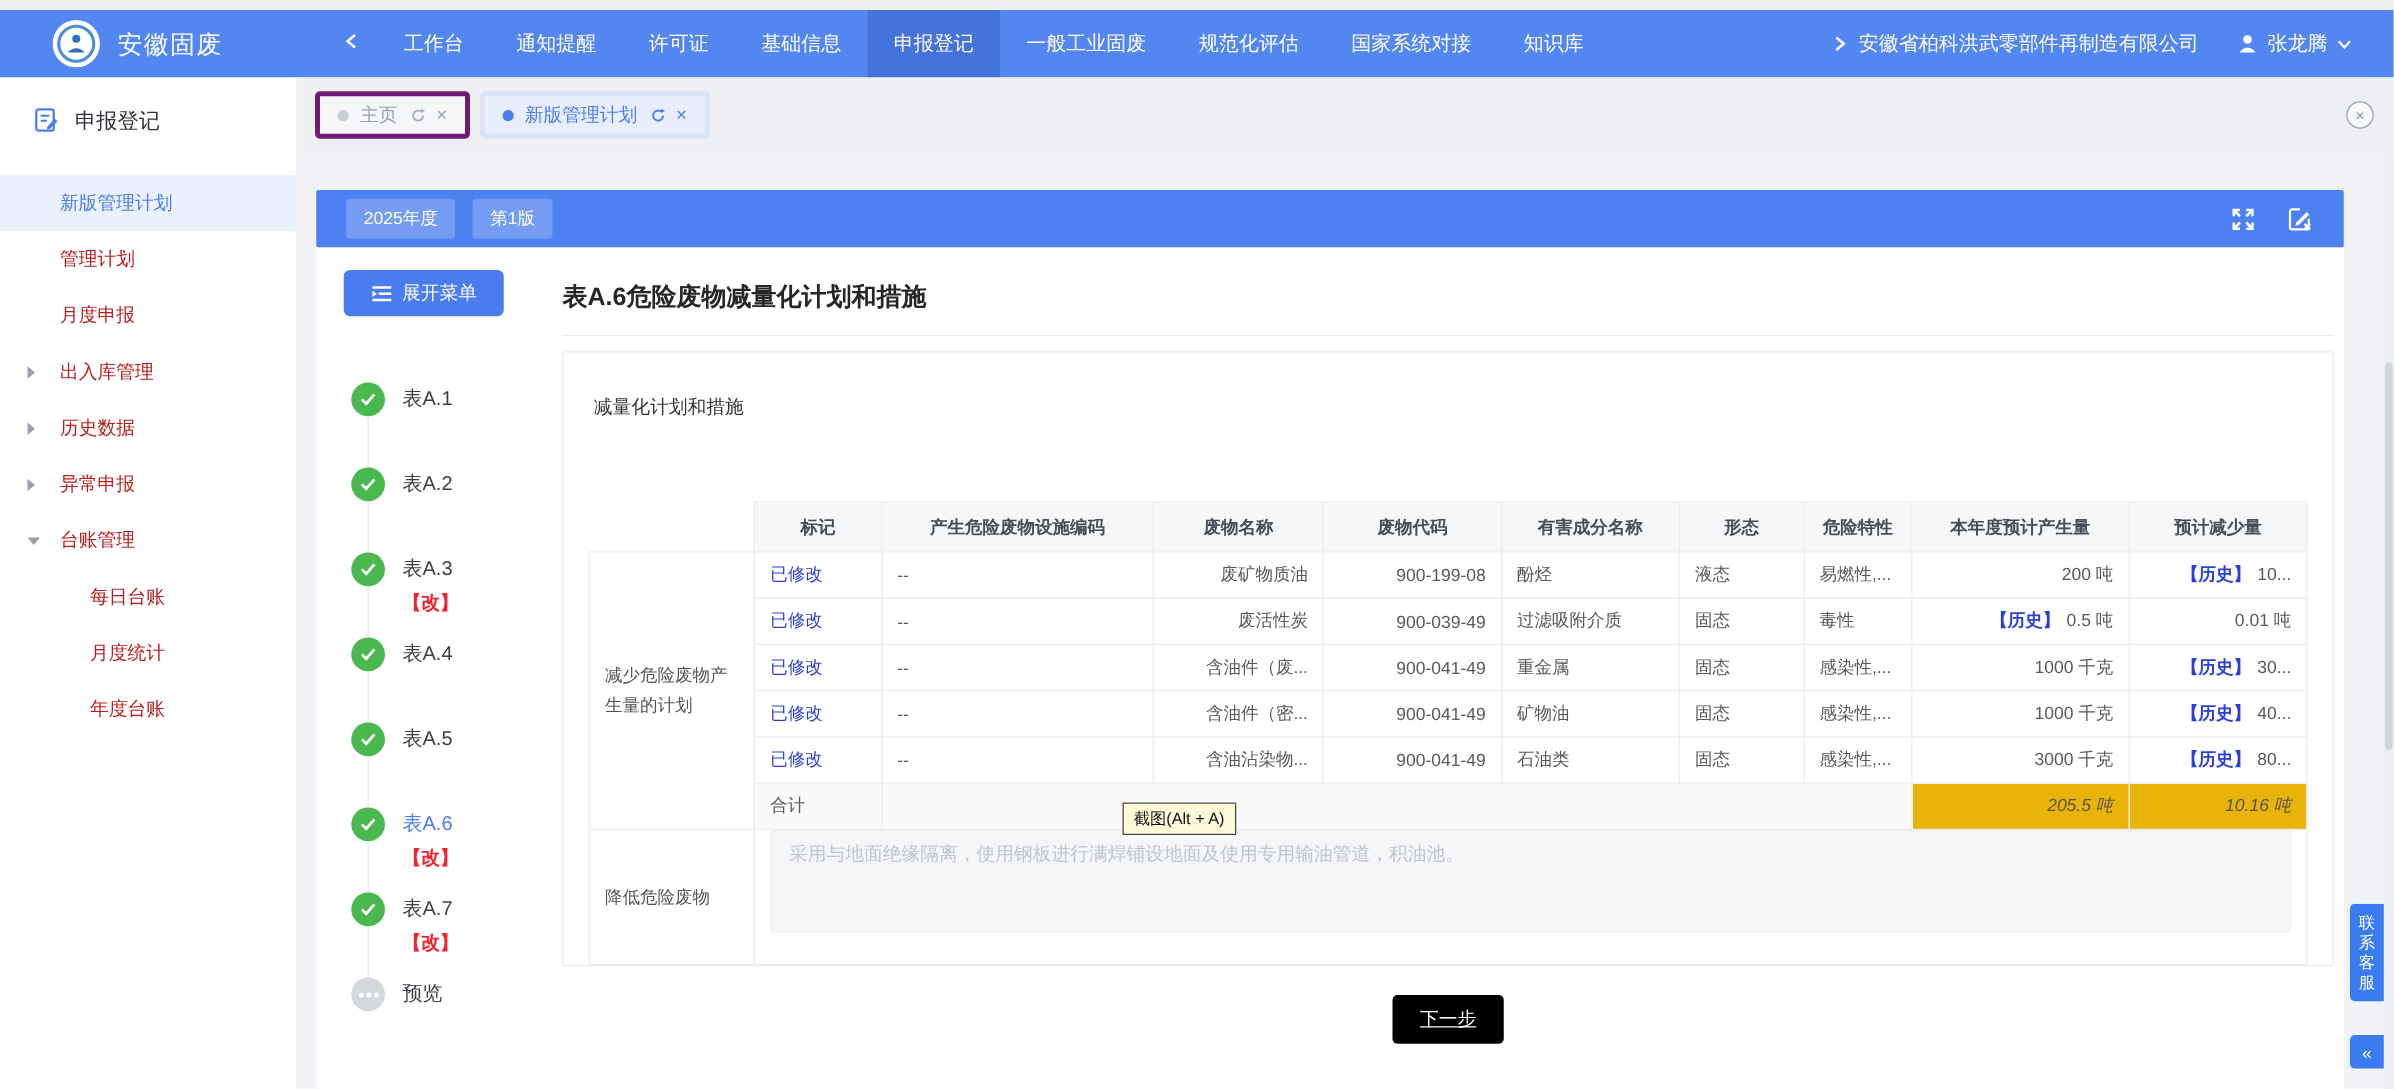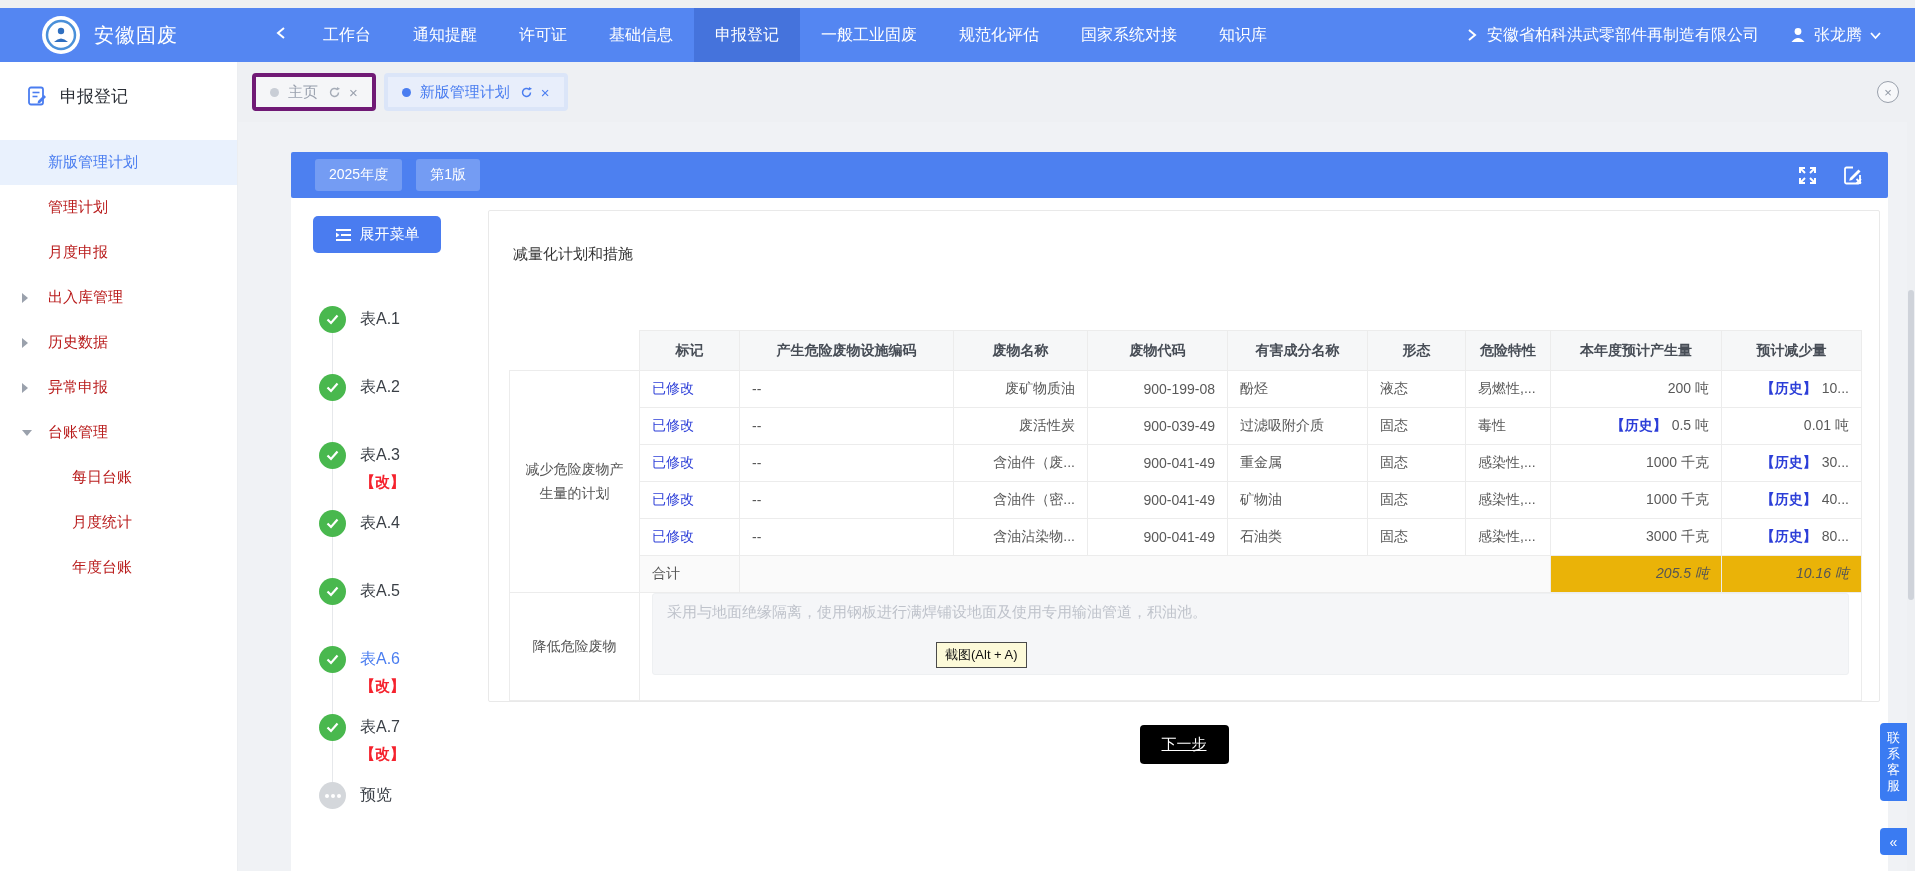--- a/index.html
+++ b/index.html
@@ -36,21 +36,21 @@
   
   .main { flex:1; background:#f0f2f5; position:relative; overflow:hidden; }
   .tabstrip { height:60px; background:#eef0f3; display:flex; align-items:center; padding-left:14px; }
   .tab { height:38px; display:flex; align-items:center; padding:0 14px; border-radius:4px; margin-right:8px; font-size:15px; cursor:pointer; border:4px solid #701a75; background:#f5f6f8; color:#9aa1ae; }
   .tab .dot { width:9px; height:9px; border-radius:50%; background:#c9ced6; margin-right:9px; }
   .tab.active { background:#e8eefb; border-color:#dbe5f8; color:#4a7df0; }
   .tab.active .dot { background:#4a7df0; }
   .tab .t-refresh { margin-left:10px; display:flex; }
   .tab .t-close { margin-left:8px; font-size:15px; line-height:1; }
   .strip-close { margin-left:auto; margin-right:16px; width:22px; height:22px; border-radius:50%; border:1px solid #99a0ab; color:#8f97a3; display:flex; align-items:center; justify-content:center; font-size:13px; cursor:pointer; background:#f7f8fa; }
-  .content { padding:30px 27px 0 15px;margin-left:38px; }
+  .content { padding:30px 40px 0 15px; }
   .banner { height:46px; background:#4d80f0; border-radius:2px; display:flex; align-items:center; padding:0 24px; }
   .chip { background:rgba(255,255,255,.22); color:#fff; font-size:14px; padding:7px 14px; border-radius:3px; margin-right:14px; white-space:nowrap; }
   .banner-icons { margin-left:auto; display:flex; align-items:center; gap:24px; }
   .banner-icons svg { cursor:pointer; display:block; }
   
   .panel { background:#fff; height:673px; position:relative; }
   .steps-col { position:absolute; left:0; top:0; width:190px; height:100%; }
   .expand-btn { position:absolute; left:22px; top:18px; width:128px; height:37px; background:#4a7cf0; color:#fff; border:none; border-radius:5px; font-size:15px; display:flex; align-items:center; justify-content:center; gap:8px; cursor:pointer; font-family:inherit; }
   .steps { position:absolute; left:28px; top:108px; }
   .steps .line { position:absolute; left:13px; top:13px; width:1px; height:478px; background:#e6e8eb; }
@@ -67,21 +67,21 @@
   .content-col { position:absolute; left:197px; right:8px; top:0; }
   .page-title { margin-top:26px; font-size:20px; font-weight:bold; color:#262626; padding-bottom:17px; border-bottom:1px solid #ececec; }
   .card { margin-top:12px; border:1px solid #e9e9e9; border-radius:2px; background:#fff; }
   .card-header { padding:34px 24px 0; font-size:15px; color:#333; }
   .table-wrap { margin:66px 20px 0; }
   table.data { width:100%; border-collapse:collapse; table-layout:fixed; font-size:14px; color:#595959; }
   table.data th, table.data td { border:1px solid #ececec; padding:0 12px; }
   table.data thead th { height:40px; background:#f6f7f8; color:#474d56; font-weight:bold; text-align:center; white-space:nowrap; overflow:hidden; }
   table.data thead th.no-bg { background:#fff; border-top-color:#fff; border-left-color:#fff; }
   table.data tbody td { height:37px; white-space:nowrap; overflow:hidden; }
-  td.group-cell { text-align:center; color:#555; line-height:1.7; white-space:normal !important; padding:0 16px; }
+  td.group-cell { text-align:left; color:#555; line-height:1.7; white-space:normal !important; padding:0 16px; }
   td.mark { color:#2c3ed8; cursor:pointer; }
   td.c-right, th.c-right { text-align:right; }
   td.num { text-align:right; padding-right:14px; }
   .hist { color:#2c3ed8; font-weight:bold; margin-right:5px; cursor:pointer; }
   tr.total-row td { background:#fafafa; height:40px; color:#555; }
   tr.total-row td.white { background:#eab308;font-style:italic; }
   .col-shadow { box-shadow:-9px 0 8px -7px rgba(0,0,0,.14); }
   td.textarea-cell { padding:10px 12px; vertical-align:top; }
   .fake-textarea { background:#f5f6f8; border:1px solid #eef0f2; border-radius:3px; height:82px; padding:9px 14px; font-family:"Liberation Serif","DejaVu Serif",serif; font-size:15px; color:#bfc3cb; cursor:text; }
   .btn-row { display:flex; justify-content:center; margin-top:23px; }
@@ -336,20 +336,21 @@
                     </span>
                   </span>
                   <span class="step-label">预览</span>
                 </div>
               <div class="step-badge"></div>
             </div>
           </div>
         </div>
 
         <div class="content-col">
+          <div class="page-title">表A.6危险废物减量化计划和措施</div>
           <div class="card">
             <div class="card-header">减量化计划和措施</div>
             <div class="table-wrap">
               <table class="data">
                 <colgroup>
                   <col style="width:130px">
                     <col style="width:100px">
                     <col style="width:214px">
                     <col style="width:134px">
                     <col style="width:140px">

